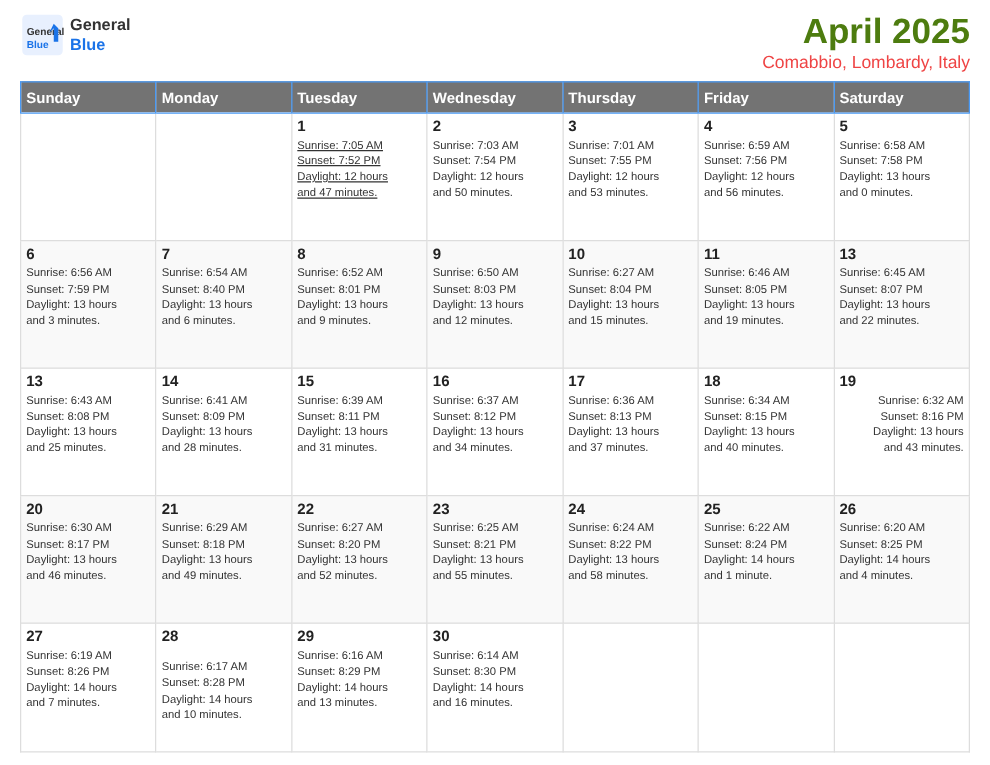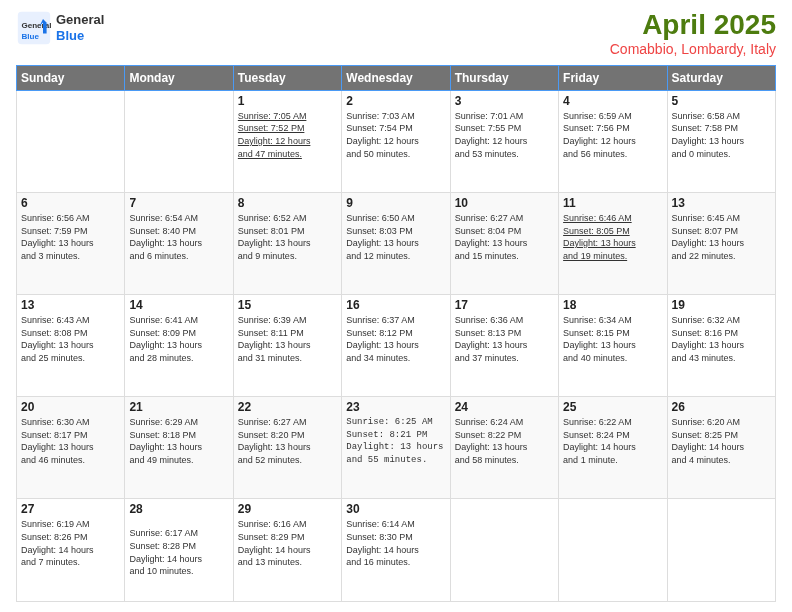--- a/index.html
+++ b/index.html
@@ -194,21 +194,21 @@
           </td>
           <td>
             <span class="day-number">10</span>
             <div class="day-info" style="white-space: pre-line;">Sunrise: 6:27 AM
 Sunset: 8:04 PM
 Daylight: 13 hours
 and 15 minutes.</div>
           </td>
           <td>
             <span class="day-number">11</span>
-            <div class="day-info" style="white-space: pre-line; text-decoration: underline;">Sunrise: 6:46 AM
+            <div class="day-info" style="white-space: pre-line;">Sunrise: 6:46 AM
 Sunset: 8:05 PM
 Daylight: 13 hours
 and 19 minutes.</div>
           </td>
           <td>
             <span class="day-number">13</span>
             <div class="day-info" style="white-space: pre-line;">Sunrise: 6:45 AM
 Sunset: 8:07 PM
 Daylight: 13 hours
 and 22 minutes.</div>
@@ -252,21 +252,21 @@
           </td>
           <td>
             <span class="day-number">18</span>
             <div class="day-info" style="white-space: pre-line;">Sunrise: 6:34 AM
 Sunset: 8:15 PM
 Daylight: 13 hours
 and 40 minutes.</div>
           </td>
           <td>
             <span class="day-number">19</span>
-            <div class="day-info" style="white-space: pre-line;">Sunrise: 6:32 AM
+            <div class="day-info" style="white-space: pre-line; text-align: right;">Sunrise: 6:32 AM
 Sunset: 8:16 PM
 Daylight: 13 hours
 and 43 minutes.</div>
           </td>
         </tr>
         <tr class="row-alt">
           <td>
             <span class="day-number">20</span>
             <div class="day-info" style="white-space: pre-line;">Sunrise: 6:30 AM
 Sunset: 8:17 PM
@@ -282,21 +282,21 @@
           </td>
           <td>
             <span class="day-number">22</span>
             <div class="day-info" style="white-space: pre-line;">Sunrise: 6:27 AM
 Sunset: 8:20 PM
 Daylight: 13 hours
 and 52 minutes.</div>
           </td>
           <td>
             <span class="day-number">23</span>
-            <div class="day-info" style="white-space: pre-line; font-family: Liberation Mono, monospace;">Sunrise: 6:25 AM
+            <div class="day-info" style="white-space: pre-line;">Sunrise: 6:25 AM
 Sunset: 8:21 PM
 Daylight: 13 hours
 and 55 minutes.</div>
           </td>
           <td>
             <span class="day-number">24</span>
             <div class="day-info" style="white-space: pre-line;">Sunrise: 6:24 AM
 Sunset: 8:22 PM
 Daylight: 13 hours
 and 58 minutes.</div>

